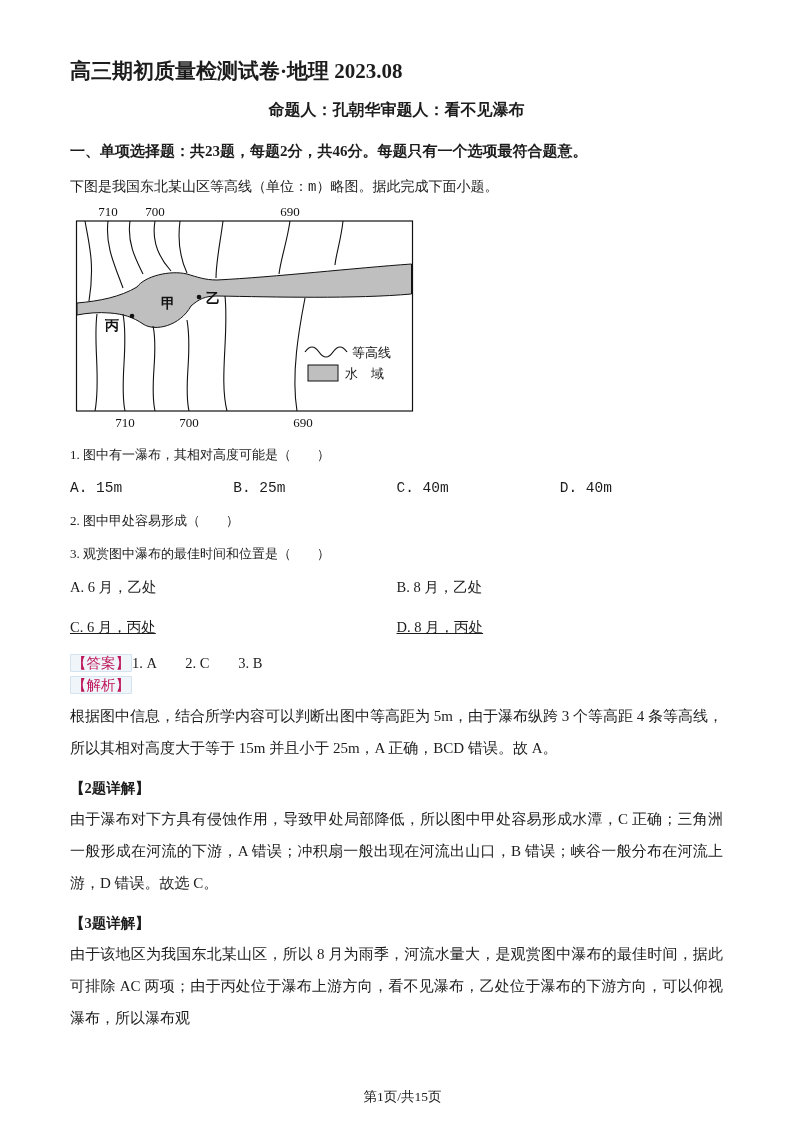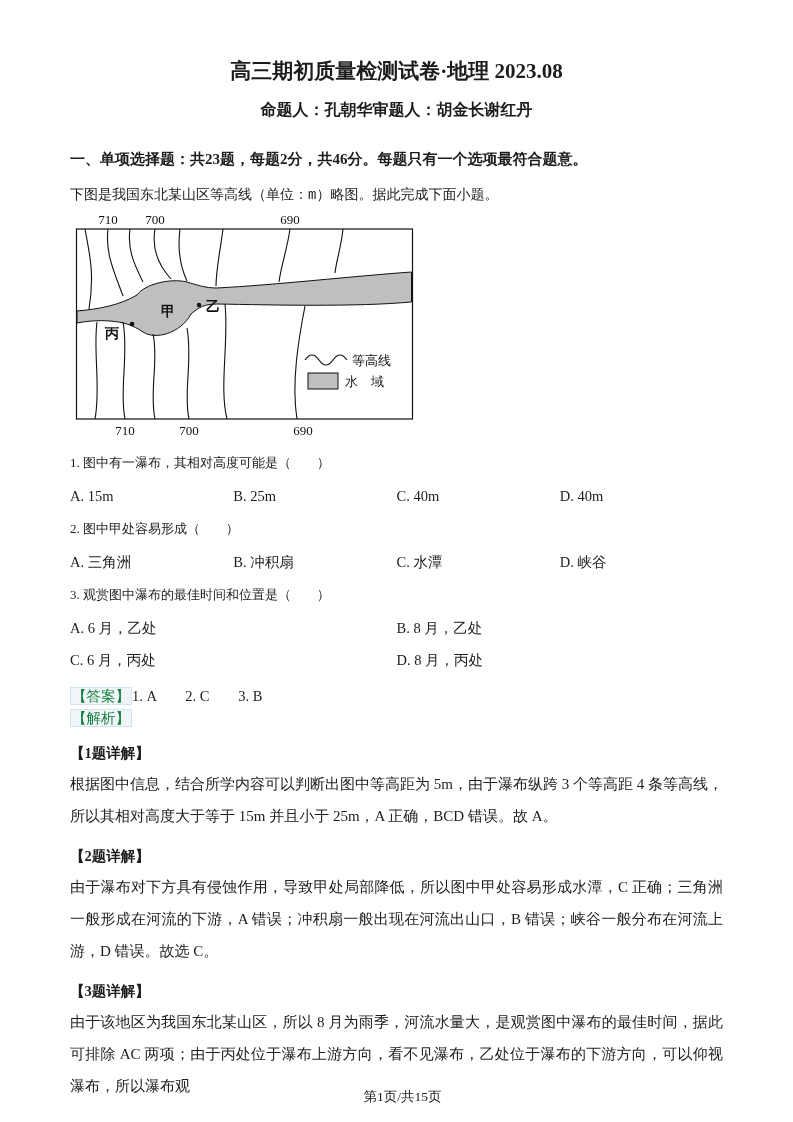--- a/index.html
+++ b/index.html
@@ -8,46 +8,46 @@
     width:793px; height:1122px;
     margin:0 auto;
     background:#ffffff;
     font-family:"Liberation Serif","DejaVu Serif",serif;
     color:#1c1c1c;
     box-sizing:border-box;
     padding:58px 70px 0 70px;
     overflow:hidden;
   }
   .title {
-    margin:0; text-align:center;
+    margin:0; 
     font-size:21px; font-weight:bold; line-height:1.3;
   }
   .authors {
     margin-top:15px; text-align:center;
     font-size:16px; font-weight:bold;
   }
   .section-header {
-    margin-top:29px;
+    margin-top:21px;
     font-size:15px; font-weight:bold;
   }
   .intro {
     margin-top:17px;
     font-size:14px;
     font-family:Liberation Mono, monospace;
   }
   .figure { margin:8px 0 0 5px; }
   .figure svg { display:block; }
   .q-stem { margin-top:13px; font-size:13px; line-height:20px; }
   .options { display:grid; margin-top:13px; font-size:14.5px; line-height:20px; }
-  .options.cols-4 { grid-template-columns:repeat(4,1fr); }
+  .options.cols-4 { grid-template-columns:repeat(4,1fr);font-family:Liberation Mono, monospace; }
   .options.cols-2 { grid-template-columns:1fr 1fr; }
-  .options + .options { margin-top:12px; }
+  .options + .options { margin-top:20px;text-decoration:underline; }
   .answer-line { margin-top:15px; font-size:14.5px; line-height:22px; }
   .tag {
-    color:#15803d;
+    color:#be185d;
     background:#f0f5fa;
     border:1px solid #d4e3f0;
     padding:0 1px;
     border-radius:1px;
   }
   .analysis-label { font-size:14.5px; line-height:22px; }
   .detail-heading { margin-top:13px; font-size:14.5px; font-weight:bold; line-height:22px; }
   .detail-body {
     margin-top:4px;
     font-size:15px; line-height:32px;
@@ -61,21 +61,21 @@
   .map-num { font-size:13px; fill:#111; }
   .map-point { font-size:14px; font-weight:600; fill:#111; }
   .map-legend { font-size:13px; fill:#111; }
 </style>
 </head>
 <body>
 
 <div class="page">
 
   <h1 class="title">高三期初质量检测试卷·地理 2023.08</h1>
-  <div class="authors">命题人：孔朝华审题人：胡金长谢红丹</div>
+  <div class="authors">命题人：孔朝华审题人：看不见瀑布</div>
   <div class="section-header">一、单项选择题：共23题，每题2分，共46分。每题只有一个选项最符合题意。</div>
   <div class="intro">下图是我国东北某山区等高线（单位：m）略图。据此完成下面小题。</div>
 
   <div class="figure">
     <svg width="345" height="228" viewBox="0 0 345 228" xmlns="http://www.w3.org/2000/svg">
 
       <text class="map-num" x="33" y="12" text-anchor="middle">710</text>
       <text class="map-num" x="80" y="12" text-anchor="middle">700</text>
       <text class="map-num" x="215" y="12" text-anchor="middle">690</text>
 
@@ -125,26 +125,20 @@
     <div class="options cols-4">
       <span>A. 15m</span>
       <span>B. 25m</span>
       <span>C. 40m</span>
       <span>D. 40m</span>
     </div>
   </div>
 
   <div>
     <div class="q-stem">2. 图中甲处容易形成（　　）</div>
-    <div class="options cols-4">
-      <span>A. 三角洲</span>
-      <span>B. 冲积扇</span>
-      <span>C. 水潭</span>
-      <span>D. 峡谷</span>
-    </div>
   </div>
 
   <div>
     <div class="q-stem">3. 观赏图中瀑布的最佳时间和位置是（　　）</div>
     <div class="options cols-2">
       <span>A. 6 月，乙处</span>
       <span>B. 8 月，乙处</span>
     </div>
     <div class="options cols-2">
       <span>C. 6 月，丙处</span>
@@ -154,21 +148,20 @@
 
   <div class="answer-line">
     <span class="tag">【答案】</span><span>1. A　　2. C　　3. B</span>
   </div>
 
   <div class="analysis-label">
     <span class="tag">【解析】</span>
   </div>
 
   <div>
-    <div class="detail-heading">【1题详解】</div>
     <div class="detail-body">根据图中信息，结合所学内容可以判断出图中等高距为 5m，由于瀑布纵跨 3 个等高距 4 条等高线，所以其相对高度大于等于 15m 并且小于 25m，A 正确，BCD 错误。故 A。</div>
   </div>
 
   <div>
     <div class="detail-heading">【2题详解】</div>
     <div class="detail-body">由于瀑布对下方具有侵蚀作用，导致甲处局部降低，所以图中甲处容易形成水潭，C 正确；三角洲一般形成在河流的下游，A 错误；冲积扇一般出现在河流出山口，B 错误；峡谷一般分布在河流上游，D 错误。故选 C。</div>
   </div>
 
   <div>
     <div class="detail-heading">【3题详解】</div>

